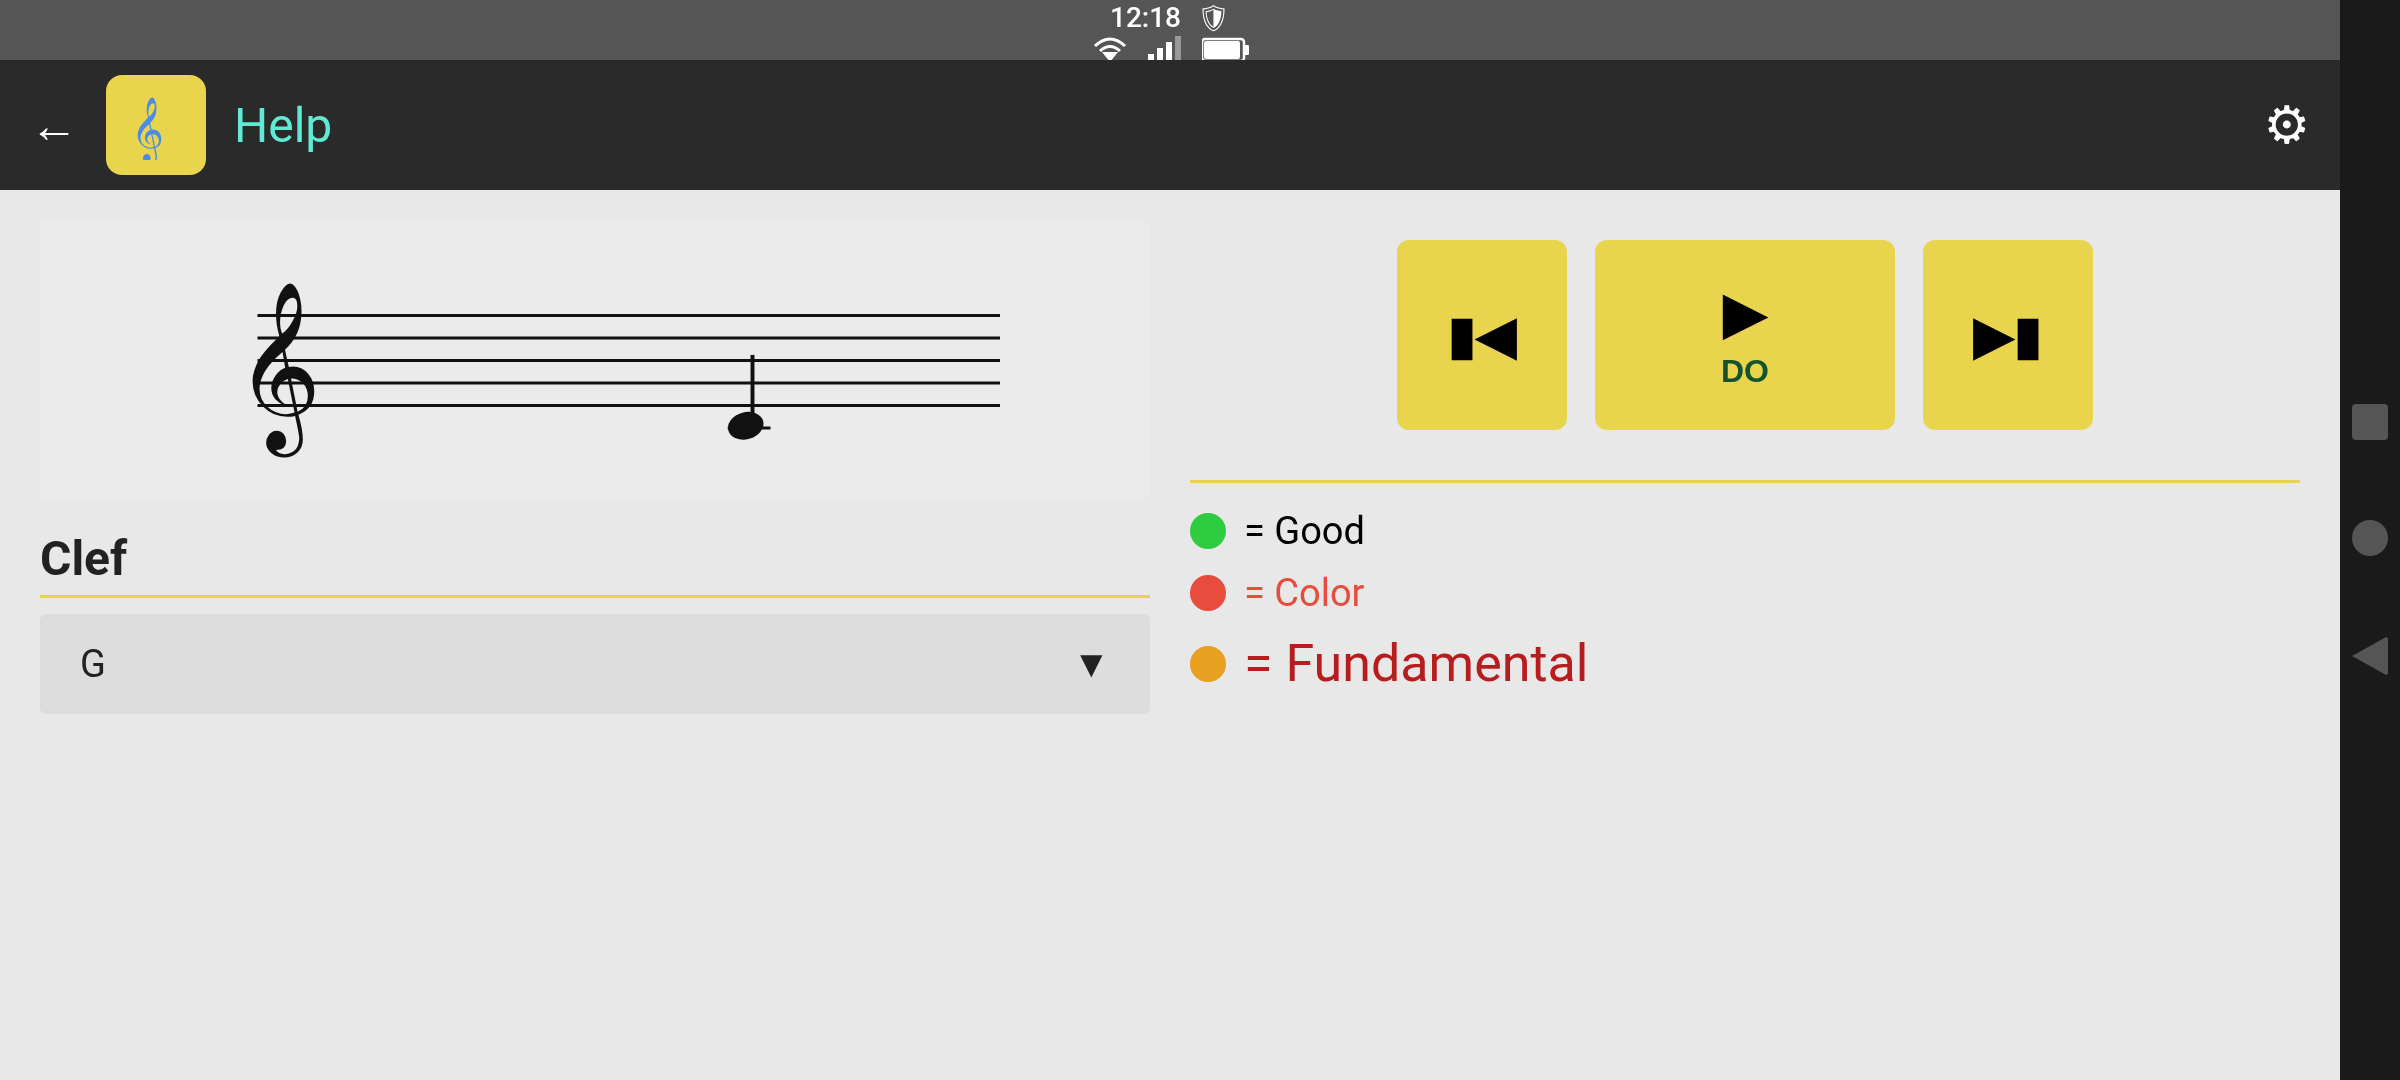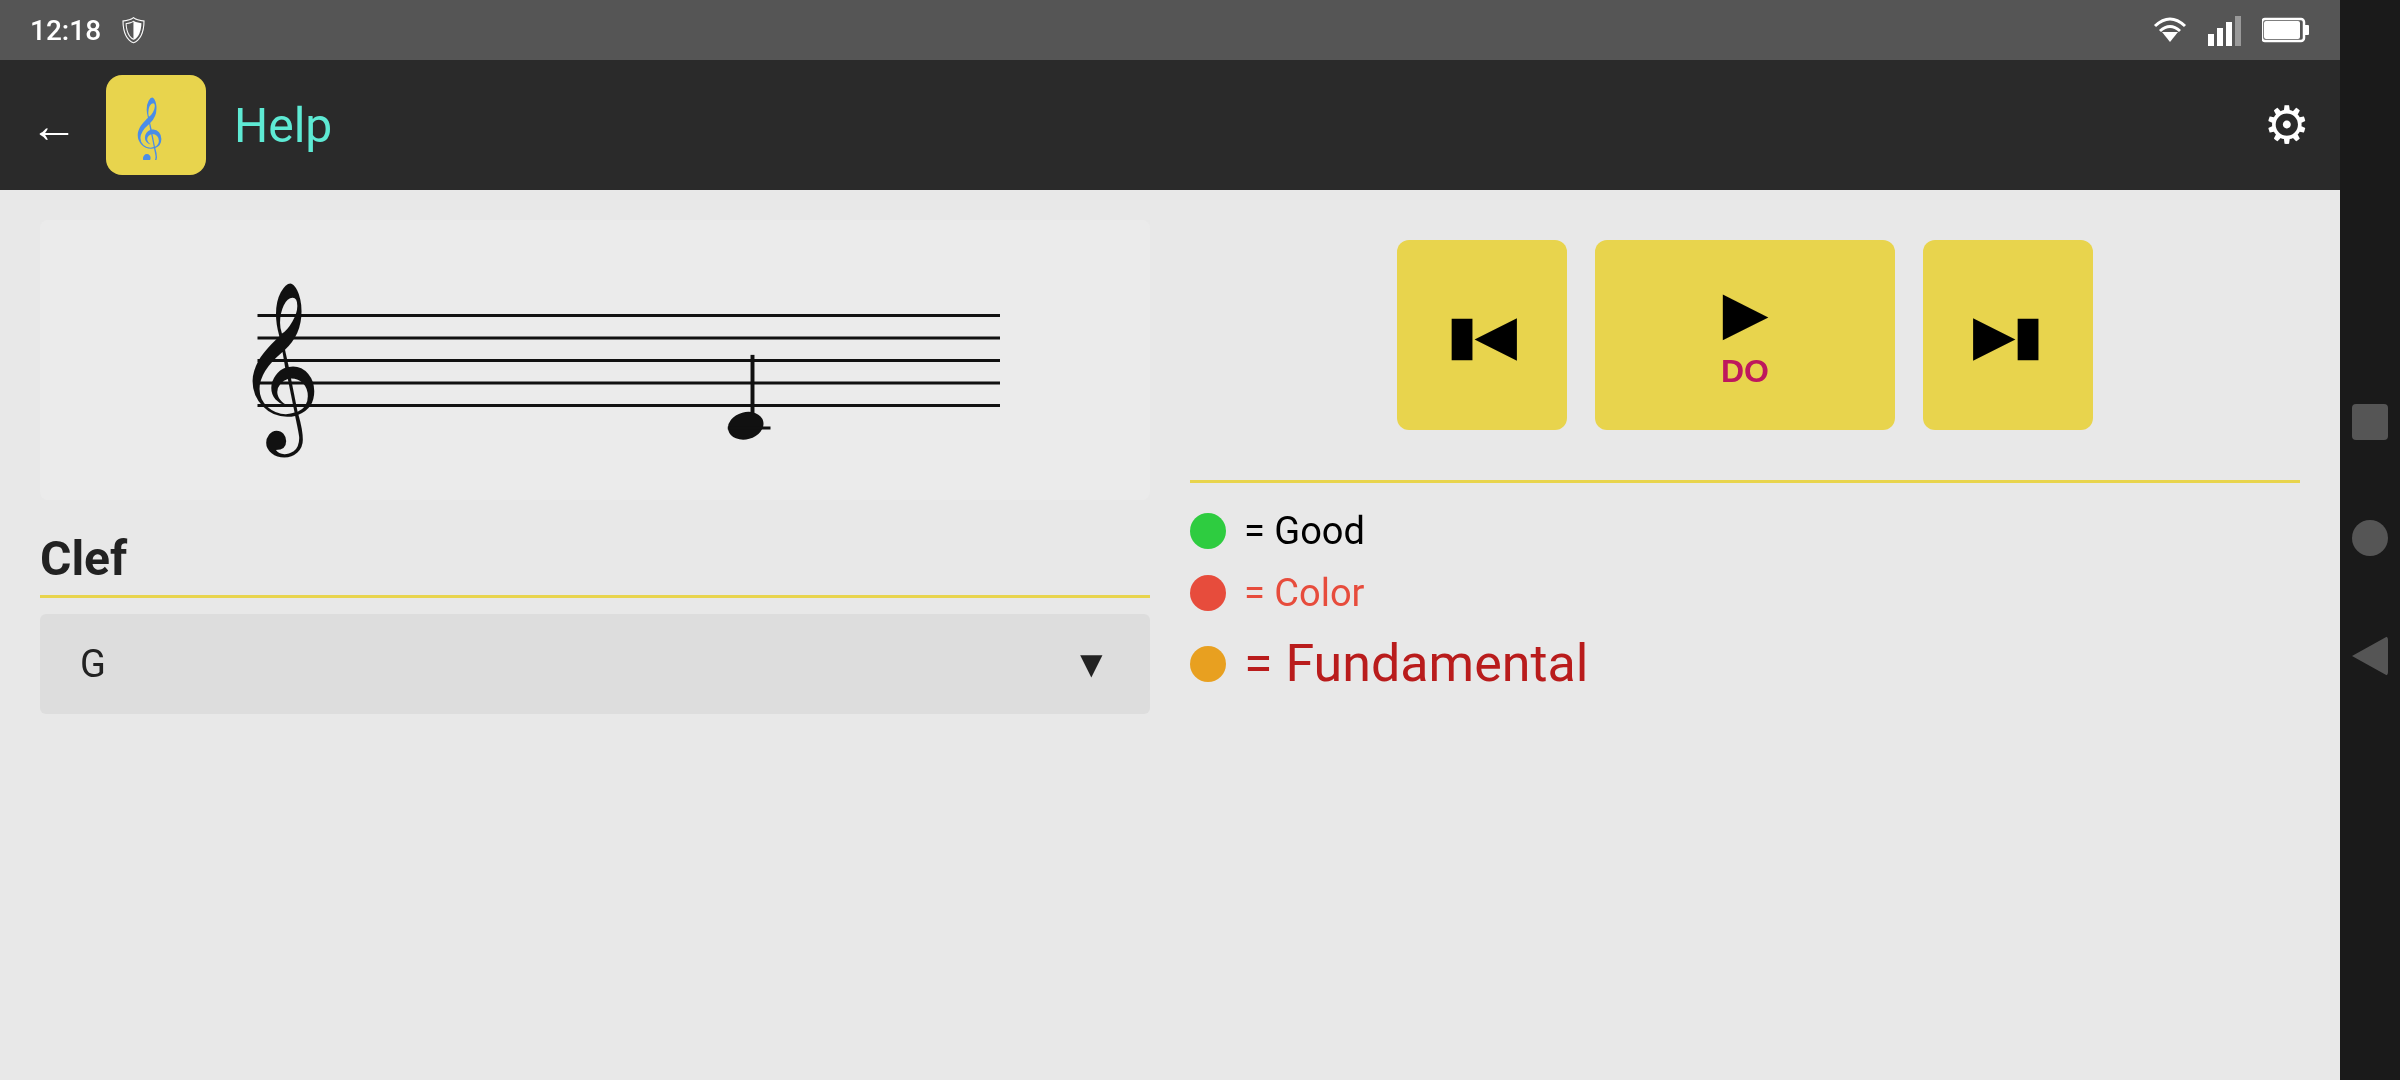--- a/index.html
+++ b/index.html
@@ -26,20 +26,21 @@
       width: 100%;
       height: 60px;
       background: #555;
       display: flex;
       align-items: center;
       justify-content: space-between;
       padding: 1px 30px;
       color: white;
       font-size: 28px;
       font-weight: 500;
+      flex-direction: column;
     }
     .status-left {
       display: flex;
       align-items: center;
       gap: 16px;
     }
     .status-right {
       display: flex;
       align-items: center;
       gap: 18px;
@@ -172,21 +173,21 @@
       height: 190px;
     }
     .play-btn.large {
       width: 300px;
       height: 190px;
       gap: 4px;
     }
     .btn-label {
       font-size: 32px;
       font-weight: bold;
-      color: #be185d;
+      color: #14532d;
       margin-top: 4px;
     }
 
     
     .color-code-list {
       display: flex;
       flex-direction: column;
       gap: 18px;
       padding: 10px 0;
     }

